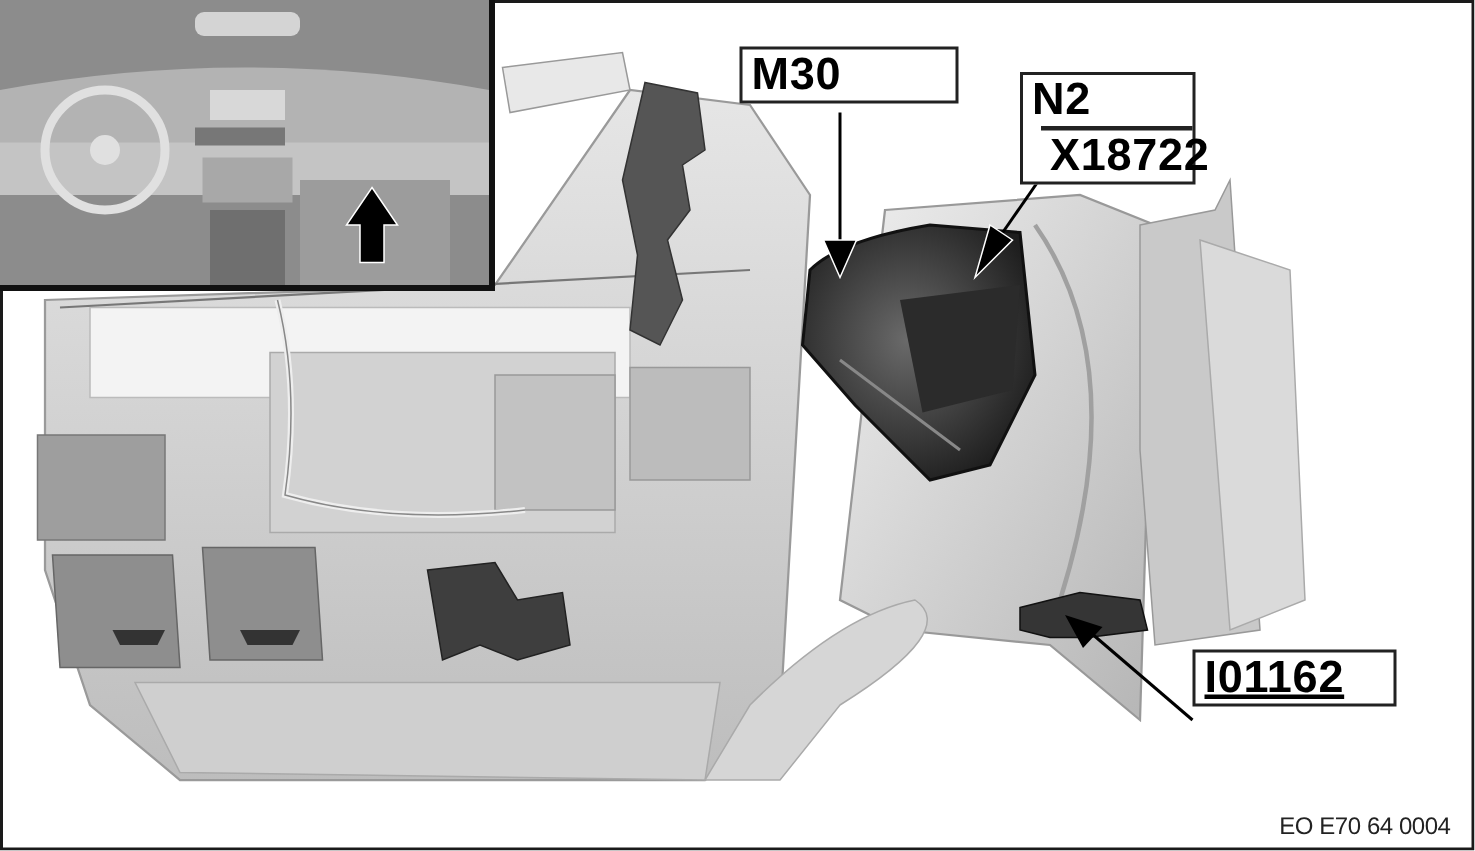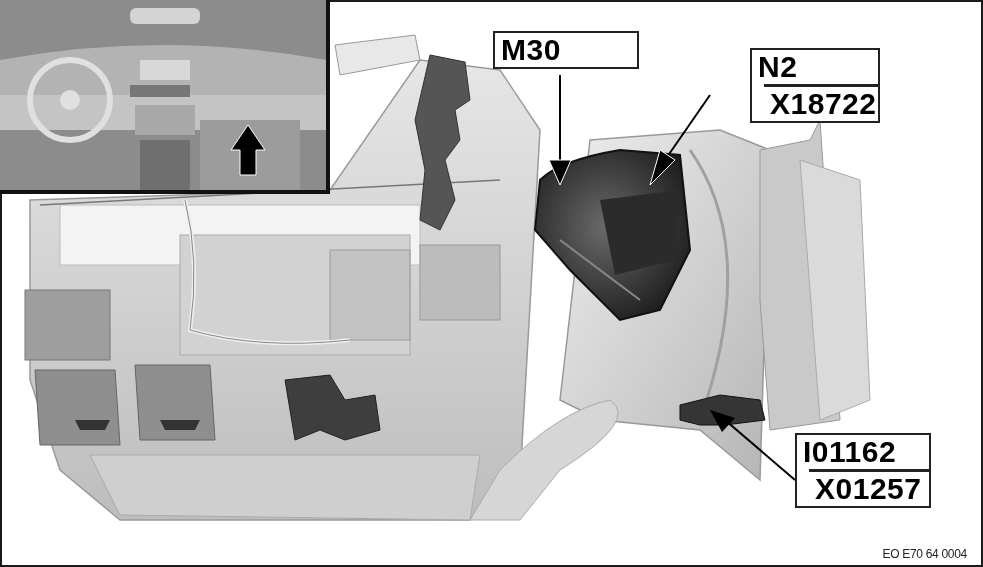--- a/index.html
+++ b/index.html
@@ -3,21 +3,21 @@
   <meta charset="utf-8">
   <style>
     html, body { margin:0; padding:0; background:#ffffff; }
     body { width:983px; height:567px; position:relative; overflow:hidden; font-family:"Liberation Sans", sans-serif; }
     .frame { position:absolute; left:0; top:0; width:979px; height:563px; border:2px solid #1a1a1a; background:#ffffff; box-sizing:content-box; }
     svg.art { position:absolute; left:0; top:0; }
     .inset { position:absolute; left:0; top:0; width:326px; height:190px; border-right:4px solid #111; border-bottom:4px solid #111; background:#8a8a8a; overflow:hidden; }
     .label-box { position:absolute; border:2px solid #222; background:#fff; box-sizing:border-box; }
     .label-cell { font-weight:bold; color:#000; font-size:30px; line-height:1; padding:2px 6px; white-space:nowrap; letter-spacing:0.5px; }
     .label-cell + .label-cell { border-top:3px solid #222;margin-left:12px; }
-    .caption { position:absolute; right:16px; bottom:6px; font-size:12px; color:#222; letter-spacing:-0.3px; }
+    .caption { position:absolute; right:16px; bottom:6px; font-size:16px; color:#222; letter-spacing:-0.3px; }
   </style>
 </head>
 <body>
 
 <div class="frame"></div>
 
 <svg class="art" width="983" height="567" viewBox="0 0 983 567">
   <defs>
     <linearGradient id="gHous" x1="0" y1="0" x2="0" y2="1">
       <stop offset="0" stop-color="#e6e6e6"></stop>
@@ -98,23 +98,22 @@
     <circle cx="70" cy="100" r="10" fill="#e0e0e0"></circle>
     <rect x="200" y="120" width="100" height="70" fill="#9c9c9c"></rect>
     <path d="M248 125 L265 150 L256 150 L256 175 L240 175 L240 150 L231 150 Z" fill="#000" stroke="#fff" stroke-width="1"></path>
   </svg>
 </div>
 
 <div class="label-box" style="left:493px; top:31px; width:146px;">
   <div class="label-cell">M30</div>
 </div>
 
-<div class="label-box" style="left:750px; top:48px; width:130px;">
+<div class="label-box" style="left:680px; top:48px; width:117px;">
   <div class="label-cell">N2</div>
   <div class="label-cell">X18722</div>
 </div>
 
-<div class="label-box" style="left:795px; top:433px; width:136px;">
+<div class="label-box" style="left:795px; top:433px; width:136px;text-decoration:underline;">
   <div class="label-cell">I01162</div>
-  <div class="label-cell">X01257</div>
 </div>
 
 <div class="caption">EO E70 64 0004</div>
 
 </body></html>

